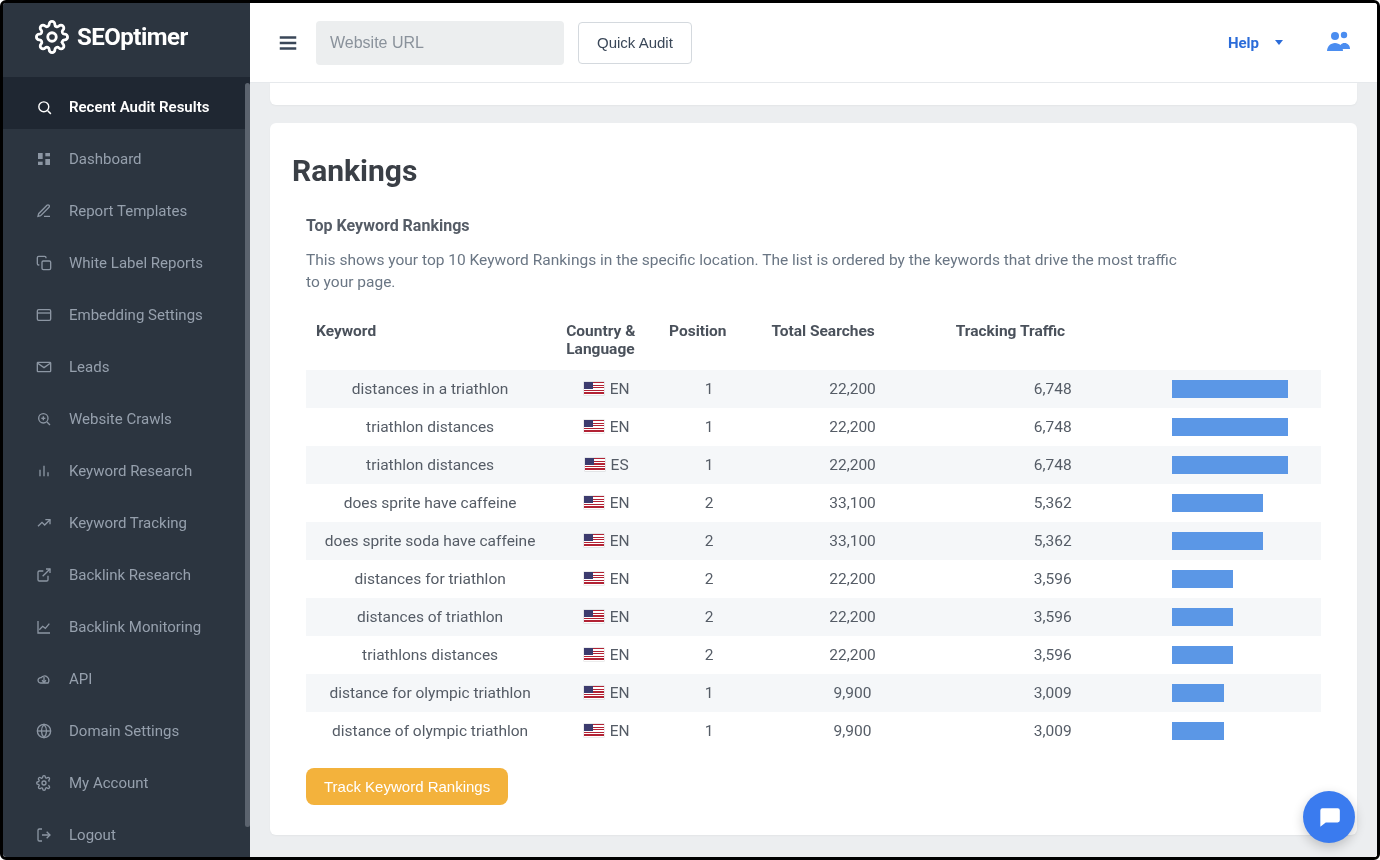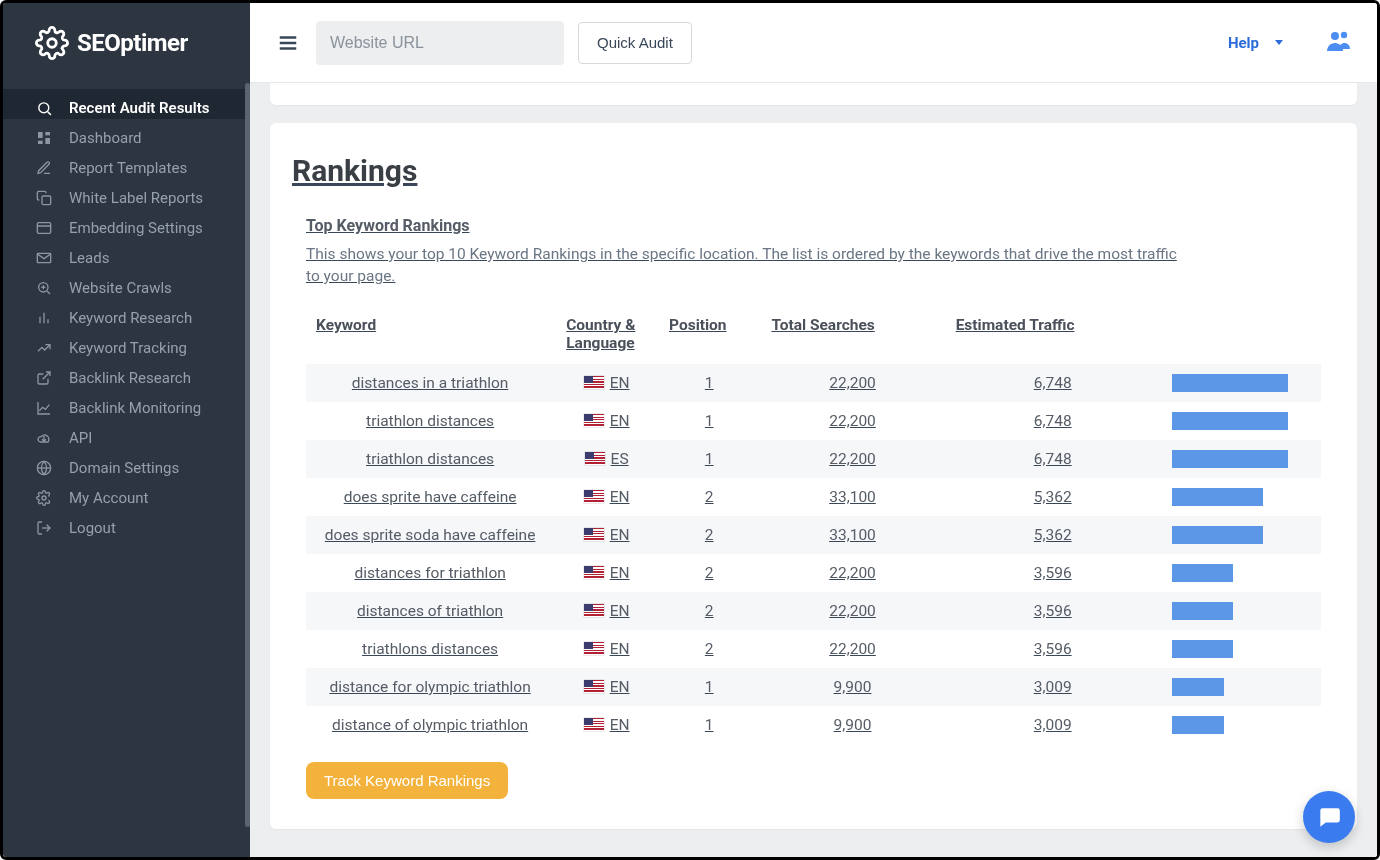--- a/index.html
+++ b/index.html
@@ -48,21 +48,21 @@
   color: #fff;
   font-size: 24px;
   font-weight: 700;
   margin-left: 8px;
   letter-spacing: -0.5px;
 }
 .nav { padding-top: 6px; }
 .nav-item {
   display: flex;
   align-items: center;
-  height: 30px;
+  height: 52px;
   padding: 8px 20px 0 32px;
   cursor: pointer;
   font-size: 15px;
   color: #96a0ad;
 }
 .nav-item.active {
   background: #1f2732;
   color: #fff;
   font-weight: 600;
 }
@@ -131,21 +131,20 @@
   margin-left: 4px;
 }
 .account-icon { margin-left: 28px; color:#4b8df0; cursor:pointer; }
 
 .content-area {
   flex: 1;
   background: #eceef0;
   padding: 0 20px 20px 20px;
   overflow: hidden;
   position: relative;
-  text-decoration: underline;
 }
 .stub-card {
   background:#fff;
   height:22px;
   border-radius:0 0 6px 6px;
   box-shadow: 0 1px 2px rgba(0,0,0,0.04);
   margin-bottom: 18px;
 }
 .card {
   background: #fff;
@@ -157,21 +156,21 @@
   font-size: 30px;
   font-weight: 700;
   color: #3a3f46;
   padding: 0 0 28px 22px;
 }
 .section { padding: 0 36px; }
 .section-title {
   font-size: 16px;
   font-weight: 700;
   color: #555c66;
-  margin-bottom: 8px;
+  margin-bottom: 14px;
 }
 .section-desc {
   font-size: 15.5px;
   color: #6a7684;
   line-height: 1.45;
   margin-bottom: 18px;
   max-width: 880px;
 }
 table { width: 100%; border-collapse: collapse; font-size: 15.5px; color:#555c66; }
 th {
@@ -444,21 +443,21 @@
                 <col class="c-searches">
                 <col class="c-traffic">
                 <col class="c-bar">
             </colgroup>
             <thead>
               <tr>
                 <th>Keyword</th>
                 <th>Country &amp; Language</th>
                 <th>Position</th>
                 <th>Total Searches</th>
-                <th>Estimated Traffic</th>
+                <th>Tracking Traffic</th>
                 <th></th>
               </tr>
             </thead>
             <tbody id="tbody">
                 <tr>
                   <td>distances in a triathlon</td>
                   <td><span class="flag flag-us"></span>EN</td>
                   <td>1</td>
                   <td>22,200</td>
                   <td>6,748</td>

